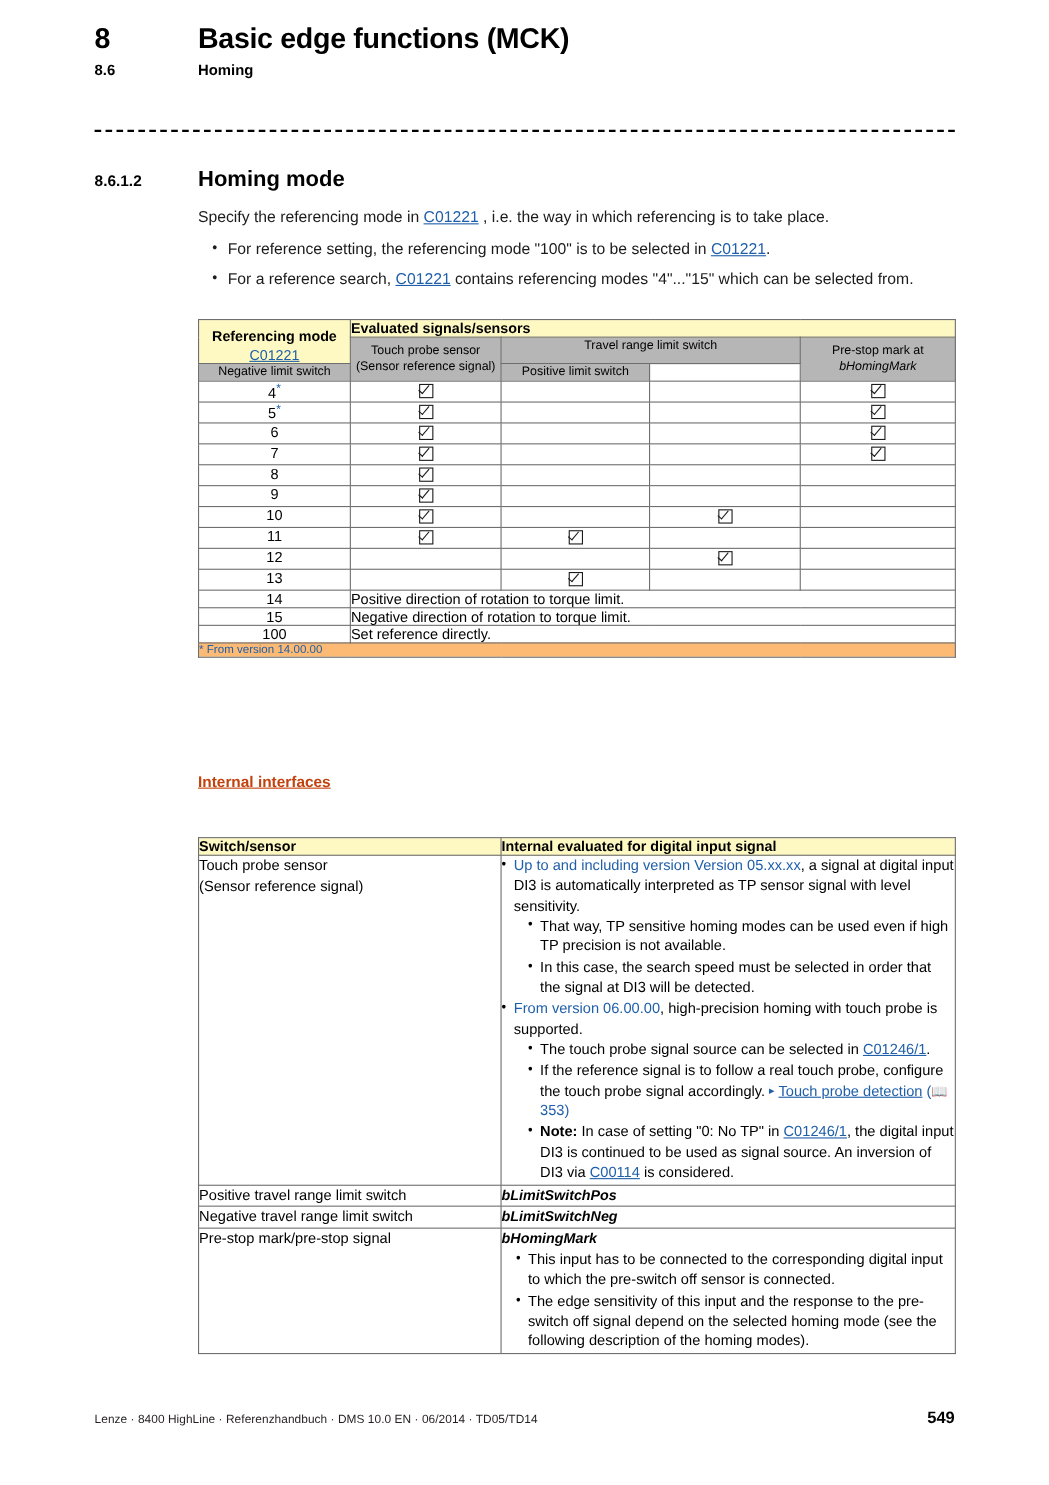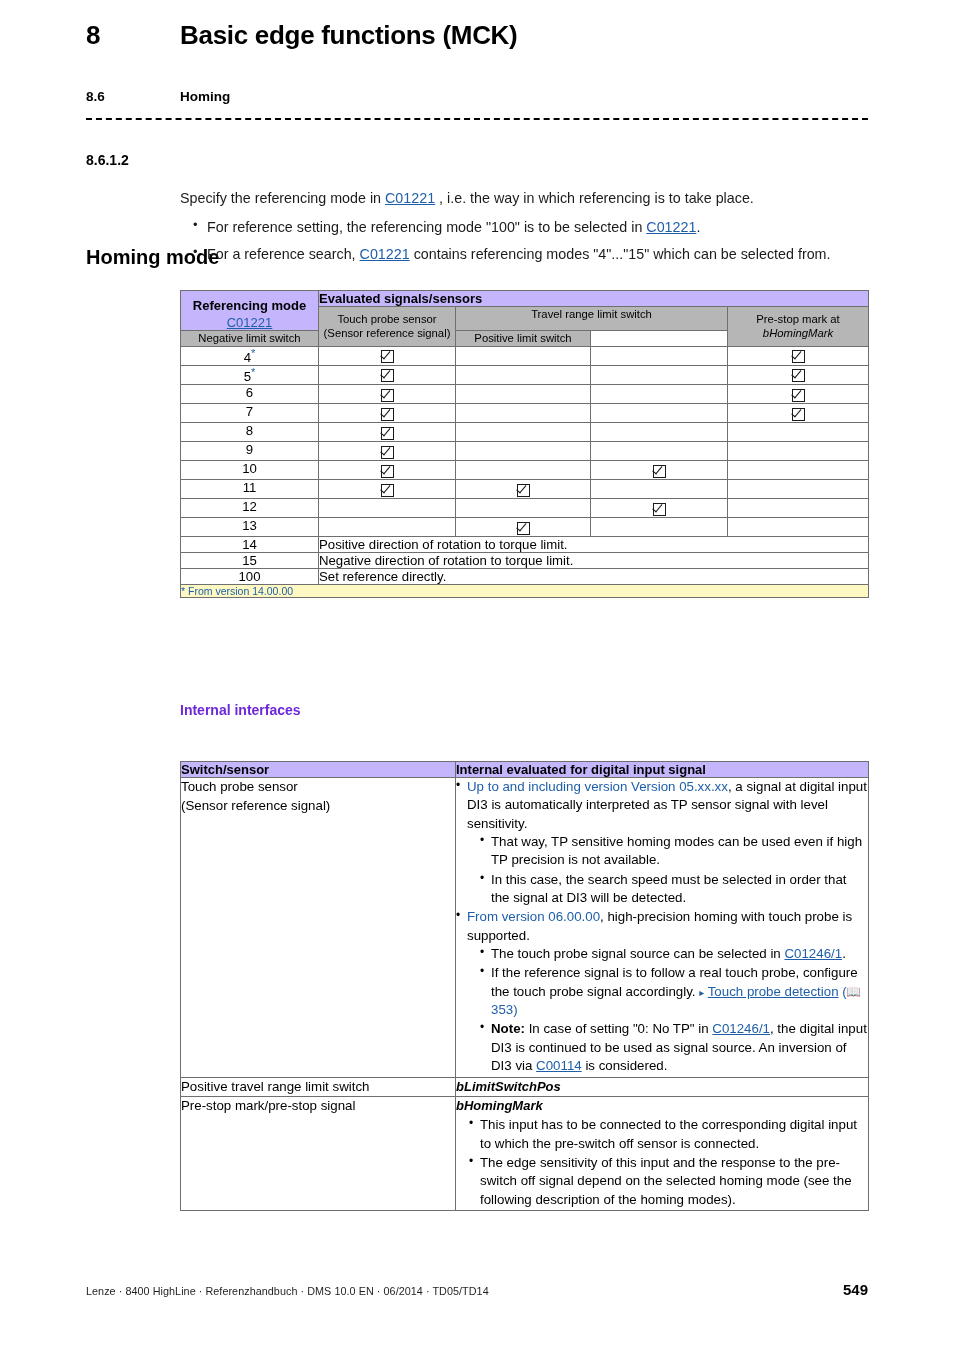--- a/index.html
+++ b/index.html
@@ -48,21 +48,20 @@
     line-height: 1.05;
   }
   .hdr-row.sub {
     margin-top: 7px;
   }
   .hdr-sec-num {
     width: 94px;
     flex: 0 0 94px;
     font-size: 13.5px;
     font-weight: bold;
-    margin-top: 33px;
   }
   .hdr-sec-title {
     font-size: 13.5px;
     font-weight: bold;
   }
   .dash-rule {
     position: absolute;
     left: 86px;
     top: 118px;
     width: 782px;
@@ -73,21 +72,20 @@
   
   .section-block {
     position: absolute;
     left: 86px;
     top: 152px;
     width: 782px;
   }
   .sec-title-row {
     display: flex;
     align-items: baseline;
-    flex-direction: column;
   }
   .sec-number {
     width: 94px;
     flex: 0 0 94px;
     font-size: 14px;
     font-weight: bold;
   }
   .sec-name {
     font-size: 20px;
     font-weight: bold;
@@ -140,21 +138,21 @@
     width: 688px;
     table-layout: fixed;
     border: 1.5px solid #111;
   }
   table.doc-table td, table.doc-table th {
     border: 1px solid #6f6f6f;
     padding: 0;
     vertical-align: top;
   }
   .hdr-cell {
-    background: #c4b5fd;
+    background: #fef9c3;
     font-weight: bold;
     font-size: 13px;
     color: #000;
     padding: 5px 8px 5px 8px;
     text-align: left;
     vertical-align: middle;
   }
   .hdr-cell.center {
     text-align: center;
   }
@@ -200,21 +198,21 @@
     border-right: 1.8px solid #1b1b1b;
     border-bottom: 1.8px solid #1b1b1b;
     transform: rotate(40deg);
   }
   .text-cell {
     font-size: 13.2px;
     padding: 4px 8px;
     vertical-align: middle;
   }
   .footnote-cell {
-    background: #fef9c3;
+    background: #fdba74;
     font-size: 10.5px;
     color: #1f5fa9;
     padding: 4px 6px 5px 6px;
   }
 
   
   .t2-left {
     font-size: 13.3px;
     padding: 6px 8px 6px 8px;
     line-height: 1.4;
@@ -271,21 +269,22 @@
     vertical-align: middle;
   }
   .bookglyph {
     color: #1f5fa9;
     font-size: 12px;
   }
 
   .sub-head {
     font-size: 14px;
     font-weight: bold;
-    color: #6d28d9;
+    color: #c2410c;
+    text-decoration: underline;
   }
 
   
   .doc-footer {
     position: absolute;
     left: 86px;
     top: 1281px;
     width: 782px;
     display: flex;
     align-items: baseline;
@@ -495,20 +494,24 @@
                 </ul>
               </li>
             </ul>
           </td>
         </tr>
         <tr>
           <td class="t2-left">Positive travel range limit switch</td>
           <td class="t2-right"><span class="mono-ital">bLimitSwitchPos</span></td>
         </tr>
         <tr>
+          <td class="t2-left">Negative travel range limit switch</td>
+          <td class="t2-right"><span class="mono-ital">bLimitSwitchNeg</span></td>
+        </tr>
+        <tr>
           <td class="t2-left">Pre-stop mark/pre-stop signal</td>
           <td class="t2-right">
             <div><span class="mono-ital">bHomingMark</span></div>
             <ul class="l2" style="padding-left:13px;margin-top:1px;">
               <li>This input has to be connected to the corresponding digital input to which the pre-switch off sensor is connected.</li>
               <li>The edge sensitivity of this input and the response to the pre-switch off signal depend on the selected homing mode (see the following description of the homing modes).</li>
             </ul>
           </td>
         </tr>
       </tbody>

